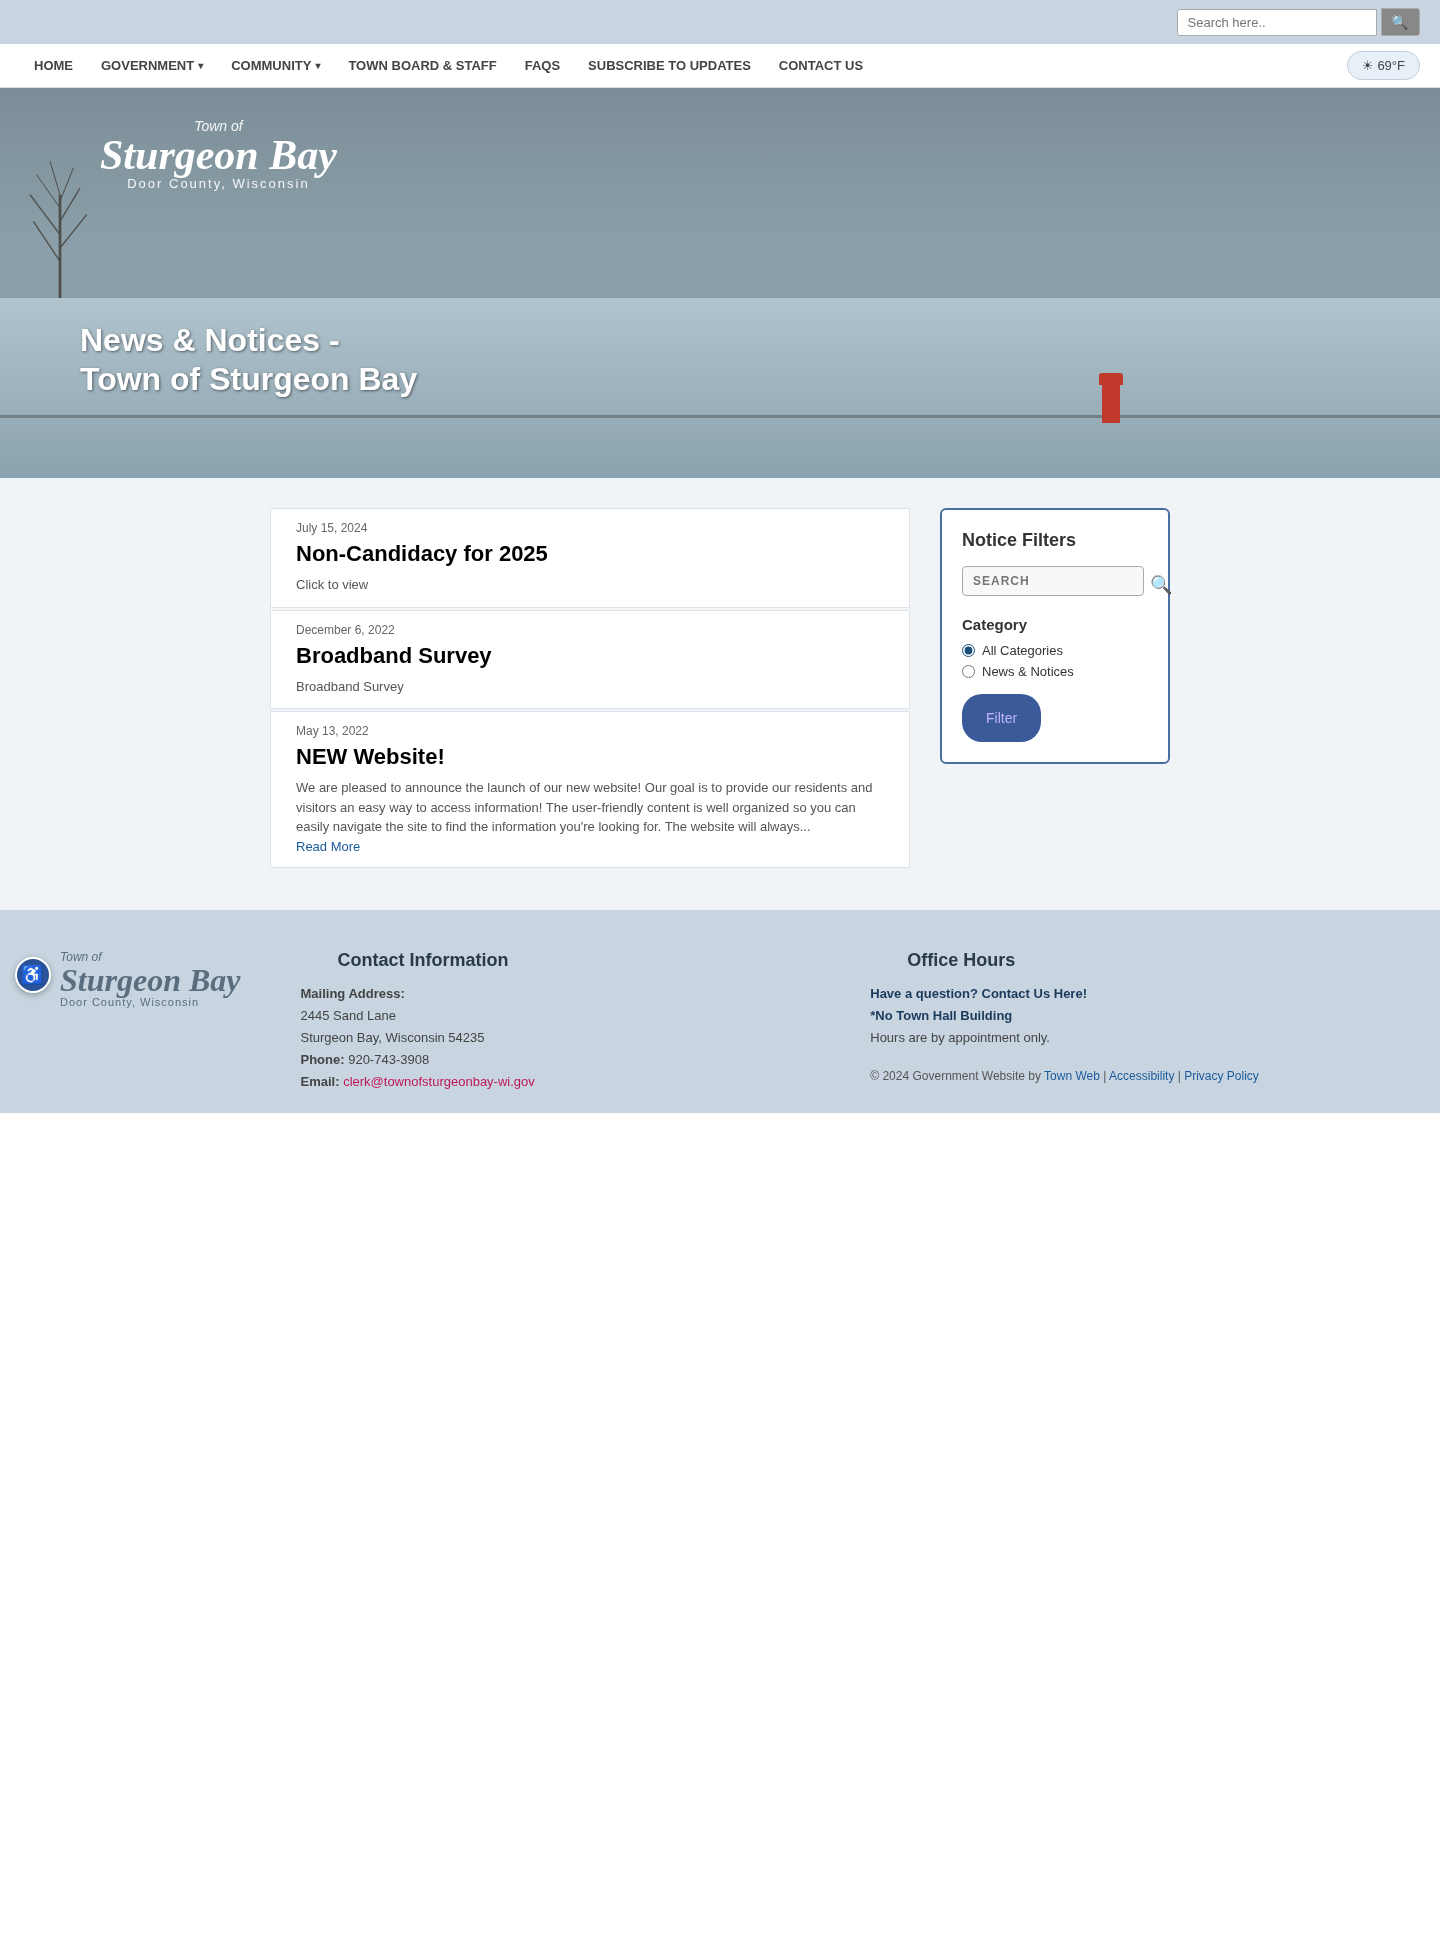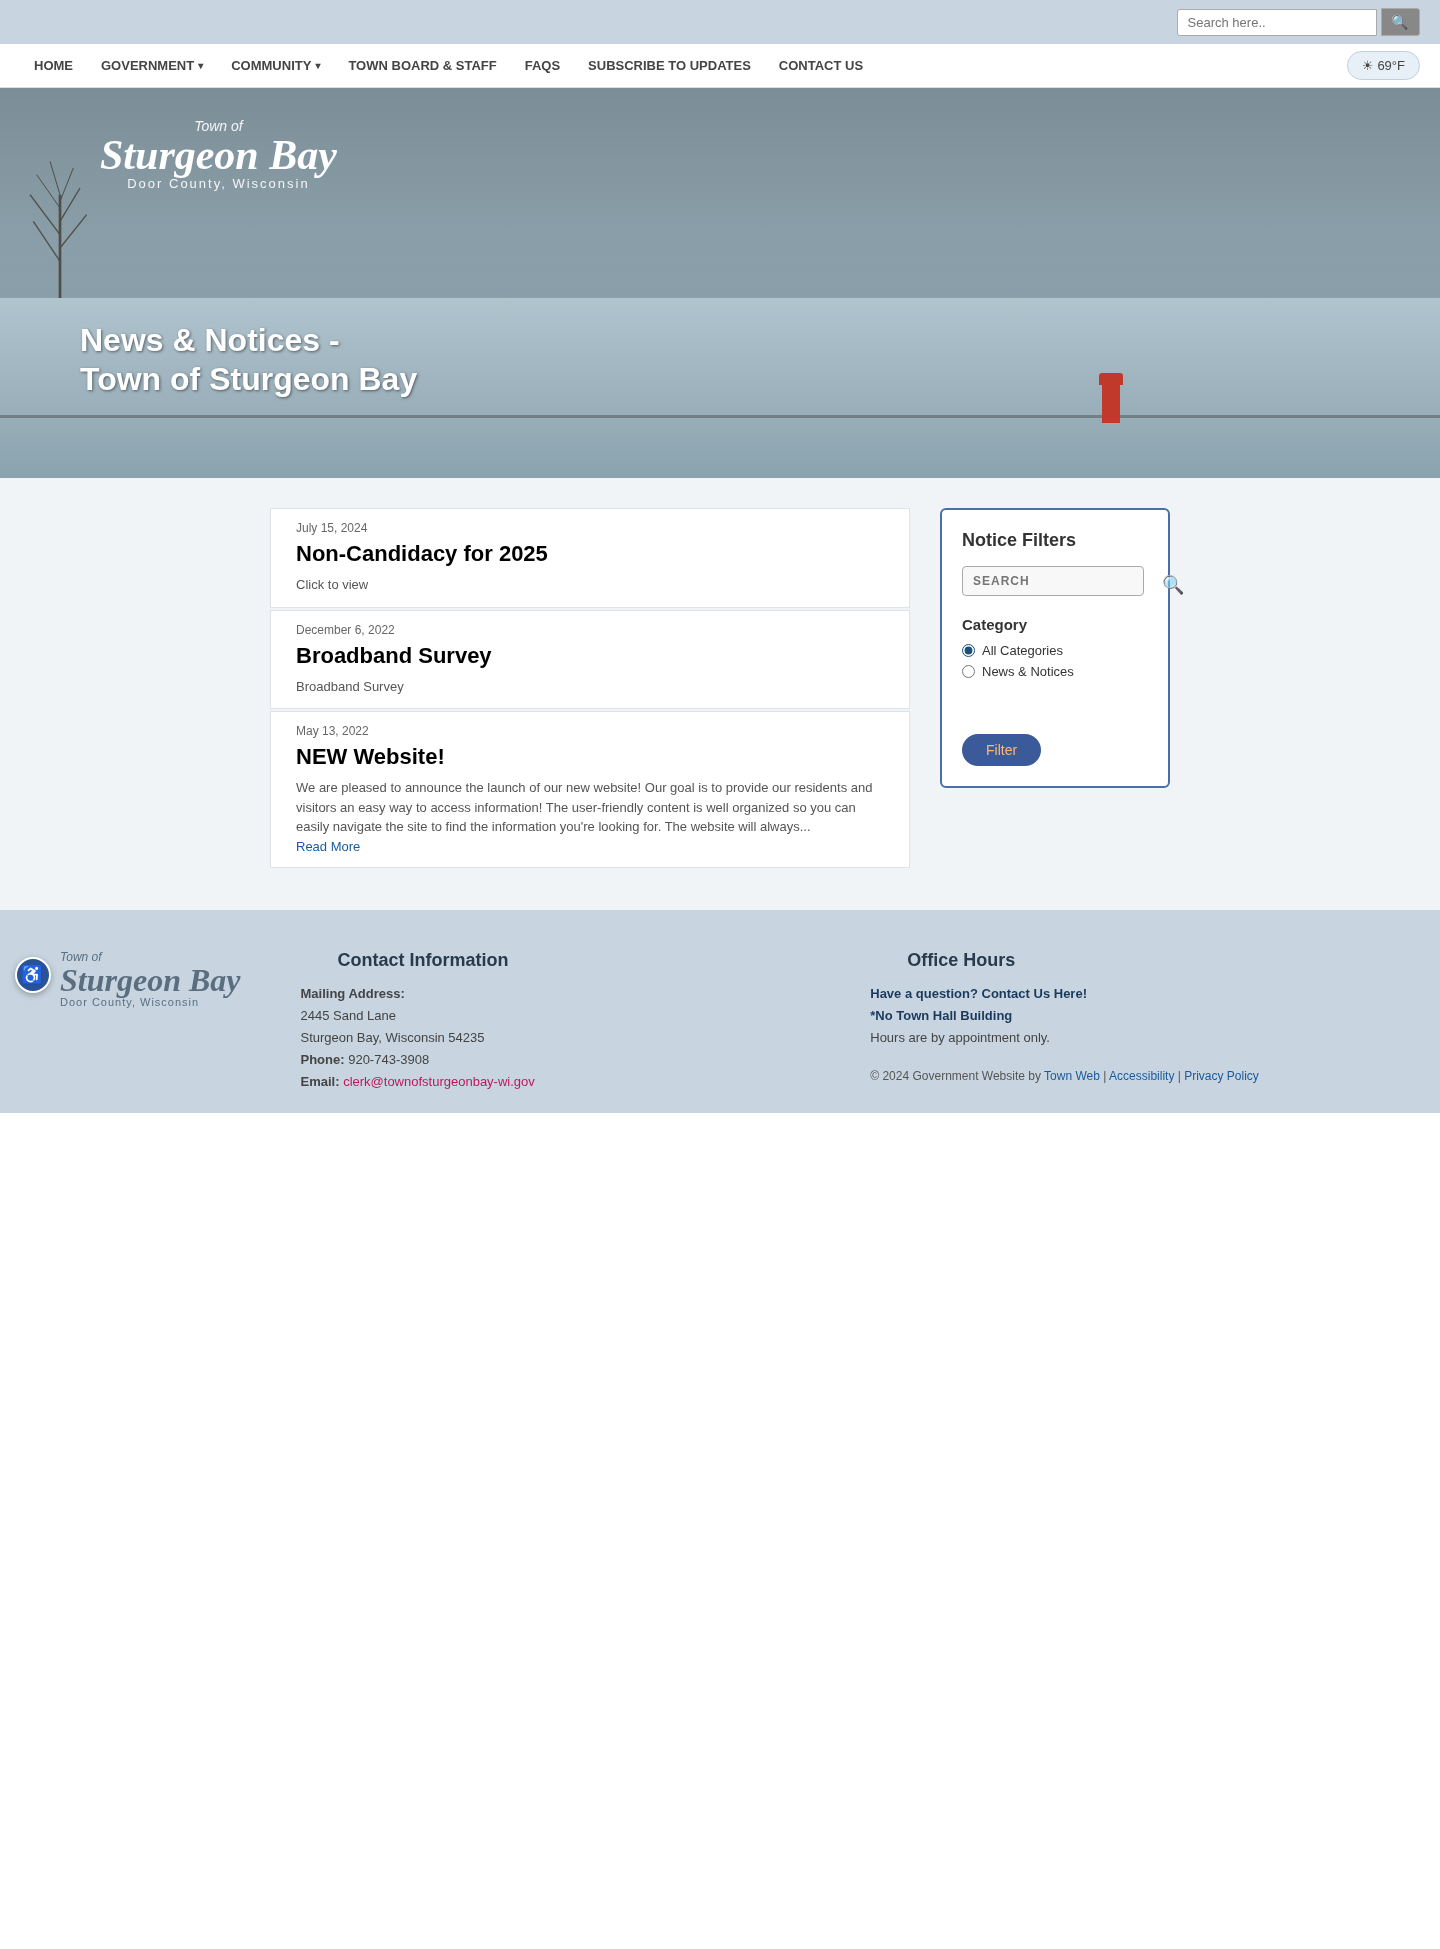--- a/index.html
+++ b/index.html
@@ -239,21 +239,21 @@
     }
     .filter-title {
       font-size: 18px;
       font-weight: bold;
       color: #333;
       margin-bottom: 15px;
     }
     .filter-search-row {
       display: flex;
       align-items: flex-end;
-      gap: 18px;
+      gap: 6px;
       margin-bottom: 20px;
     }
     .filter-search-input {
       flex: 1;
       padding: 7px 10px;
       border: 1px solid #aaa;
       border-radius: 4px;
       font-size: 12px;
       font-weight: bold;
       letter-spacing: 1px;
@@ -285,28 +285,27 @@
       gap: 7px;
       font-size: 13px;
       color: #333;
       cursor: pointer;
     }
     .filter-radio-label input[type="radio"] {
       accent-color: #1a4f7a;
     }
     .filter-btn {
       background: #3a5a9a;
-      color: #fdba74;
+      color: #c4b5fd;
       border: none;
       border-radius: 20px;
-      padding: 8px 24px;
+      padding: 16px 24px;
       font-size: 14px;
       cursor: pointer;
       font-weight: 500;
-      margin-top: 40px;
     }
 
     
     .accessibility-btn {
       position: fixed;
       left: 15px;
       top: 50%;
       transform: translateY(-50%);
       width: 36px;
       height: 36px;

